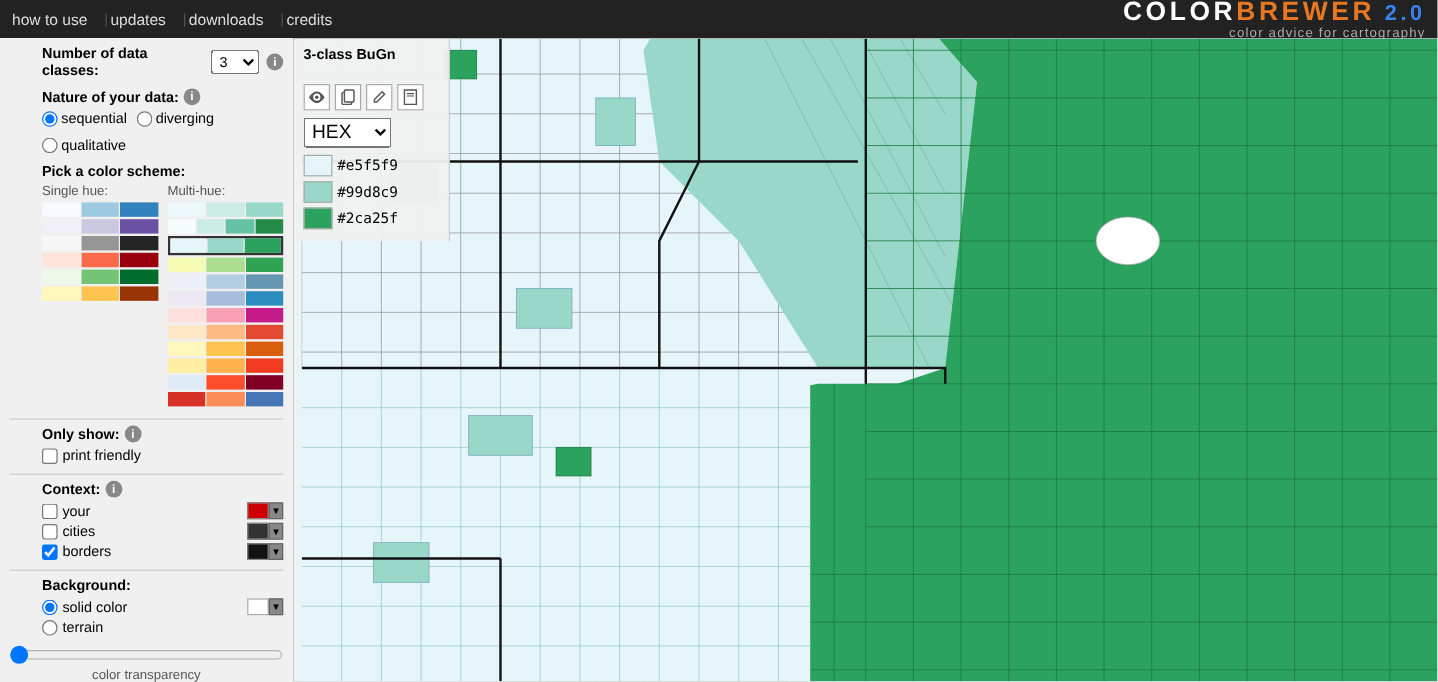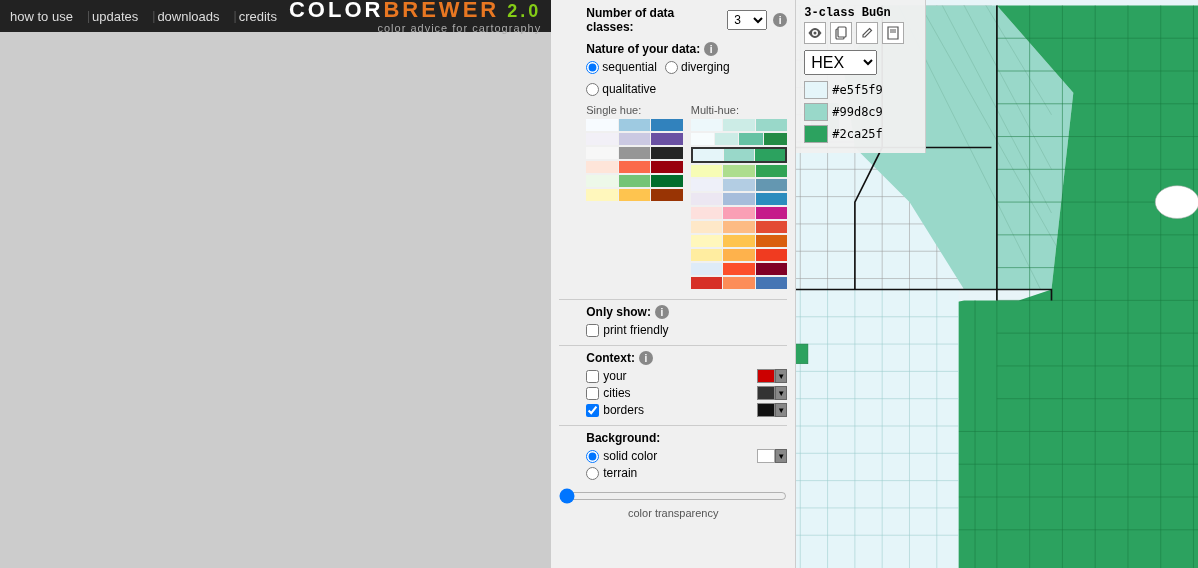--- a/index.html
+++ b/index.html
@@ -1,18 +1,18 @@
 <!DOCTYPE html>
 <html><head>
   <meta charset="utf-8">
   <style>
     * { box-sizing: border-box; margin: 0; padding: 0; }
     body { font-family: Arial, sans-serif; font-size: 12px; background: #ccc; overflow: hidden; }
 
-    #app { display: flex; flex-direction: row; width: 1198px; height: 568px; }
+    #app { display: flex; flex-direction: column; width: 1198px; height: 568px; }
 
     
     #topnav {
       background: #222;
       color: #fff;
       display: flex;
       align-items: center;
       padding: 0 10px;
       height: 32px;
       flex-shrink: 0;
@@ -31,21 +31,21 @@
       align-items: flex-end;
       line-height: 1.1;
     }
     #brand-title {
       font-size: 22px;
       font-weight: bold;
       letter-spacing: 3px;
     }
     #brand-title .color-part { color: #fff; }
     #brand-title .brewer-part { color: #e87722; }
-    #brand-title .version-part { color: #84cc16; font-size: 18px; }
+    #brand-title .version-part { color: #3b82f6; font-size: 18px; }
     #brand-subtitle { color: #aaa; font-size: 11px; letter-spacing: 1px; }
 
     
     #main { display: flex; flex: 1; overflow: hidden; }
 
     
     #left-panel {
       width: 245px;
       background: #f0f0f0;
       border-right: 1px solid #ccc;
@@ -141,22 +141,21 @@
       width: 130px;
       background: rgba(240,240,240,0.95);
       border-right: 1px solid #ccc;
       padding: 6px 8px;
       z-index: 10;
     }
 
     #scheme-name {
       font-weight: bold;
       font-size: 12px;
-      margin-bottom: 2px;
-      font-family: Liberation Mono, monospace;
+      margin-bottom: 18px;
     }
 
     .scheme-icons { display: flex; gap: 4px; margin-bottom: 6px; align-items: center; }
     .scheme-icon {
       width: 22px; height: 22px;
       border: 1px solid #aaa;
       display: flex;
       align-items: center;
       justify-content: center;
       cursor: pointer;
@@ -244,20 +243,23 @@
             <span>diverging</span>
           </label>
           <label>
             <input type="radio" name="nature" style="">
             <span>qualitative</span>
           </label>
         </div>
       </div>
 
       <div class="section">
+        <div class="section-title">
+          <span>Pick a color scheme:</span>
+        </div>
         <div id="color-schemes">
 
           <div class="scheme-group">
             <div class="scheme-group-title">Single hue:</div>
             <div class="swatch-row">
               <div class="swatch-cell" style="background:#f7fbff"></div>
               <div class="swatch-cell" style="background:#9ecae1"></div>
               <div class="swatch-cell" style="background:#3182bd"></div>
             </div>
             <div class="swatch-row">

